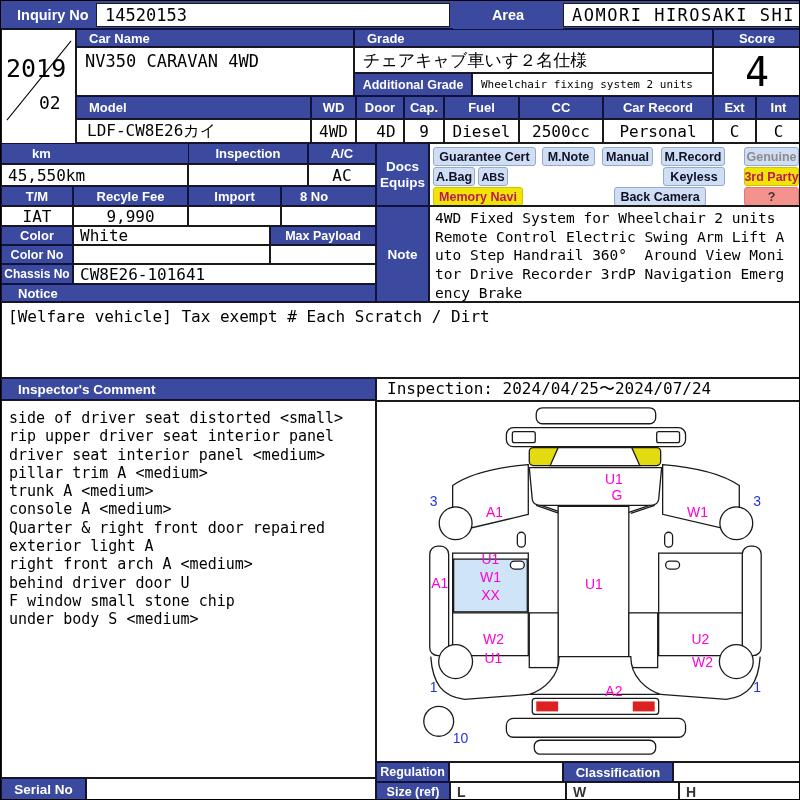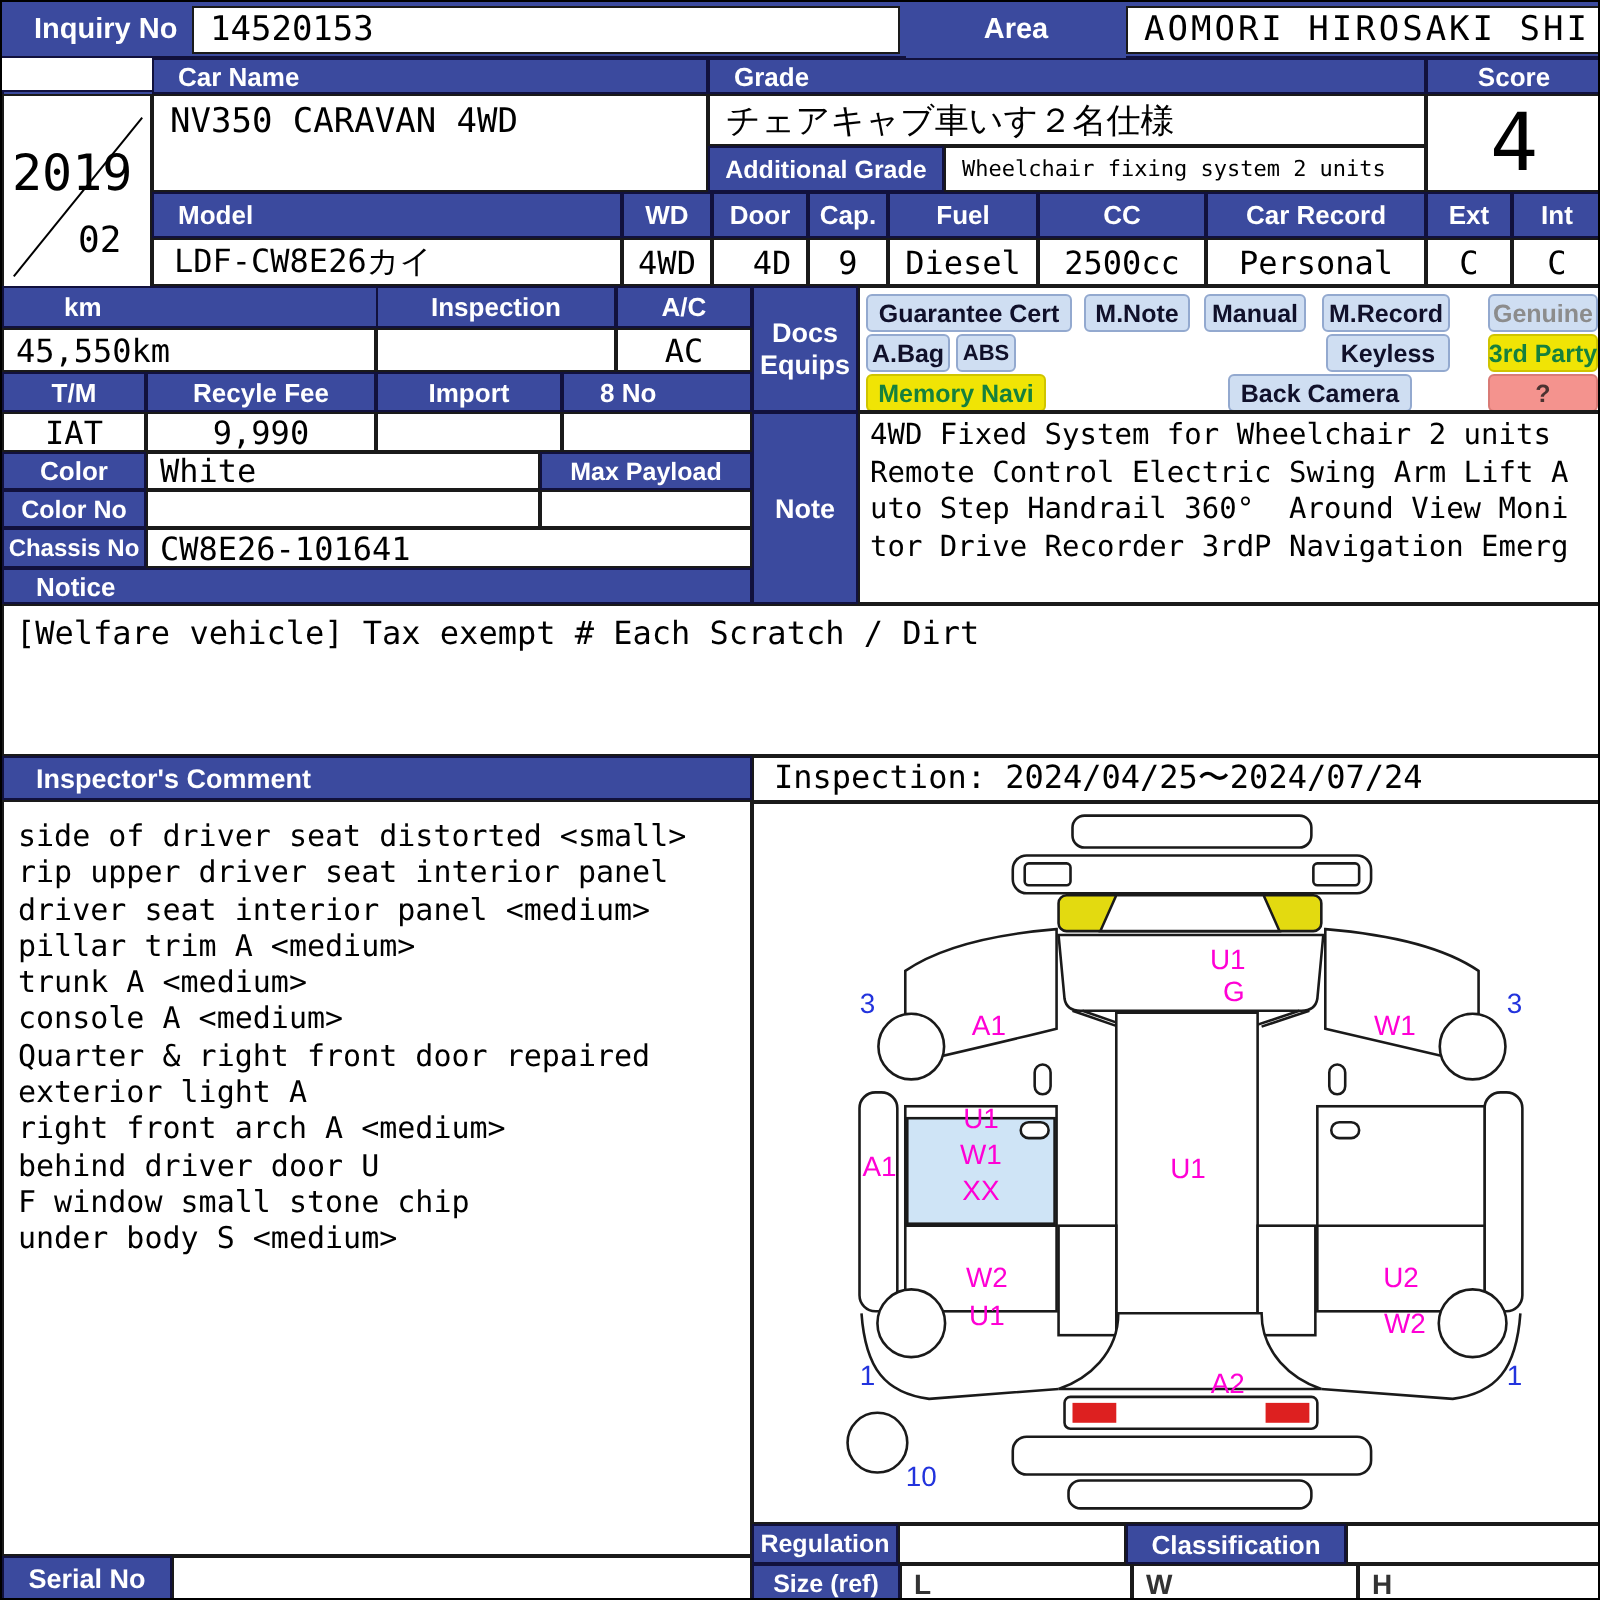--- a/index.html
+++ b/index.html
@@ -10,21 +10,21 @@
      justify-content:center;border:1px solid #11113d;box-sizing:border-box;white-space:nowrap;}
   .c{position:absolute;background:#fff;border:1px solid #1a1a1a;box-sizing:border-box;
      display:flex;align-items:center;font-family:"DejaVu Sans Mono",monospace;font-size:16px;
      color:#000;white-space:nowrap;overflow:hidden;}
   .left{justify-content:flex-start;}
   .topstart{align-items:flex-start;}
   .badge{position:absolute;height:19px;display:flex;align-items:center;justify-content:center;
      font-family:"Liberation Sans",sans-serif;font-weight:bold;font-size:12.5px;
      background:#cfdef2;border:1px solid #93a9cf;border-radius:3px;color:#10102a;
      box-sizing:border-box;white-space:nowrap;}
-  .by{background:#f0e405;border-color:#cfc400;color:#15803d;}
+  .by{background:#f0e405;border-color:#cfc400;color:#be185d;}
   .bp{background:#f4938e;border-color:#d97b76;color:#4a3230;}
   .bgray{color:#8c8c8c;}
   .noteline{height:18.7px;line-height:18.7px;font-family:"DejaVu Sans Mono",monospace;
      font-size:14.5px;white-space:pre;}
   .cline{height:18.3px;line-height:18.3px;font-family:"DejaVu Sans Mono",monospace;
      font-size:15px;white-space:pre;}
   svg .o{stroke:#1a1a1a;stroke-width:1.3;fill:#fff;}
   svg .nf{stroke:#1a1a1a;stroke-width:1.3;fill:none;}
   svg text.m{fill:#ff00d5;font:14px "Liberation Sans",sans-serif;text-anchor:middle;}
   svg text.b{fill:#2233dd;font:14px "Liberation Sans",sans-serif;text-anchor:middle;}
@@ -39,21 +39,21 @@
   </div>
   <div class="c left" style="left:95px;top:2px;width:354px;height:24px;padding-left:8px;font-size:17px;">14520153</div>
   <div class="h" style="left:452px;top:0;width:110px;height:28px;font-size:14.5px;border:none;">Area</div>
   <div class="c left" style="left:562px;top:2px;width:237px;height:24px;padding-left:8px;font-size:17px;letter-spacing:1.5px;">AOMORI HIROSAKI SHI</div>
 
   <div class="h" style="left:0;top:44px;width:94px;height:18px;">Year</div>
   <div class="h" style="left:353px;top:28px;width:359px;height:18px;justify-content:flex-start;padding-left:12px;">Grade</div>
   <div class="h" style="left:75px;top:28px;width:278px;height:18px;justify-content:flex-start;padding-left:12px;">Car Name</div>
   <div class="h" style="left:712px;top:28px;width:88px;height:18px;">Score</div>
 
-  <div class="c" style="left:0;top:46px;width:75px;height:120px;">
+  <div class="c" style="left:0;top:28px;width:75px;height:120px;">
     <span style="position:absolute;left:4px;top:24px;font-size:25px;">2019</span>
     <span style="position:absolute;left:37px;top:62px;font-size:18px;">02</span>
     <div style="position:absolute;left:-14px;top:50px;width:102px;height:0;border-top:1.5px solid #000;transform:rotate(-51deg);"></div>
   </div>
   <div class="c topstart" style="left:75px;top:46px;width:278px;height:49px;padding:3px 0 0 8px;font-size:17px;">NV350 CARAVAN 4WD</div>
   <div class="c left" style="left:353px;top:46px;width:359px;height:26px;padding-left:8px;font-size:17px;">チェアキャブ車いす２名仕様</div>
   <div class="h" style="left:353px;top:72px;width:118px;height:23px;font-size:12.5px;">Additional Grade</div>
   <div class="c left" style="left:471px;top:72px;width:241px;height:23px;padding-left:8px;font-size:11px;">Wheelchair fixing system 2 units</div>
   <div class="c" style="left:712px;top:46px;width:88px;height:49px;justify-content:center;font-size:40px;">4</div>
 
@@ -123,20 +123,21 @@
     <span class="badge" style="left:184px;top:43px;width:92px;">Back Camera</span>
     <span class="badge bp" style="left:314px;top:43px;width:55px;">?</span>
   </div>
 
   <div class="h" style="left:375px;top:205px;width:53px;height:96px;font-size:13.5px;">Note</div>
   <div class="c topstart" style="left:428px;top:205px;width:372px;height:96px;display:block;padding:2px 0 0 5px;">
     <div class="noteline">4WD Fixed System for Wheelchair 2 units</div>
     <div class="noteline">Remote Control Electric Swing Arm Lift A</div>
     <div class="noteline">uto Step Handrail 360°  Around View Moni</div>
     <div class="noteline">tor Drive Recorder 3rdP Navigation Emerg</div>
+    <div class="noteline">ency Brake</div>
   </div>
 
   <div class="h" style="left:0;top:377px;width:375px;height:22px;justify-content:flex-start;padding-left:16px;font-size:13.5px;">Inspector's Comment</div>
   <div class="c" style="left:0;top:399px;width:375px;height:378px;display:block;padding:8px 0 0 7px;">
     <div class="cline">side of driver seat distorted &lt;small&gt;</div>
     <div class="cline">rip upper driver seat interior panel</div>
     <div class="cline">driver seat interior panel &lt;medium&gt;</div>
     <div class="cline">pillar trim A &lt;medium&gt;</div>
     <div class="cline">trunk A &lt;medium&gt;</div>
     <div class="cline">console A &lt;medium&gt;</div>

